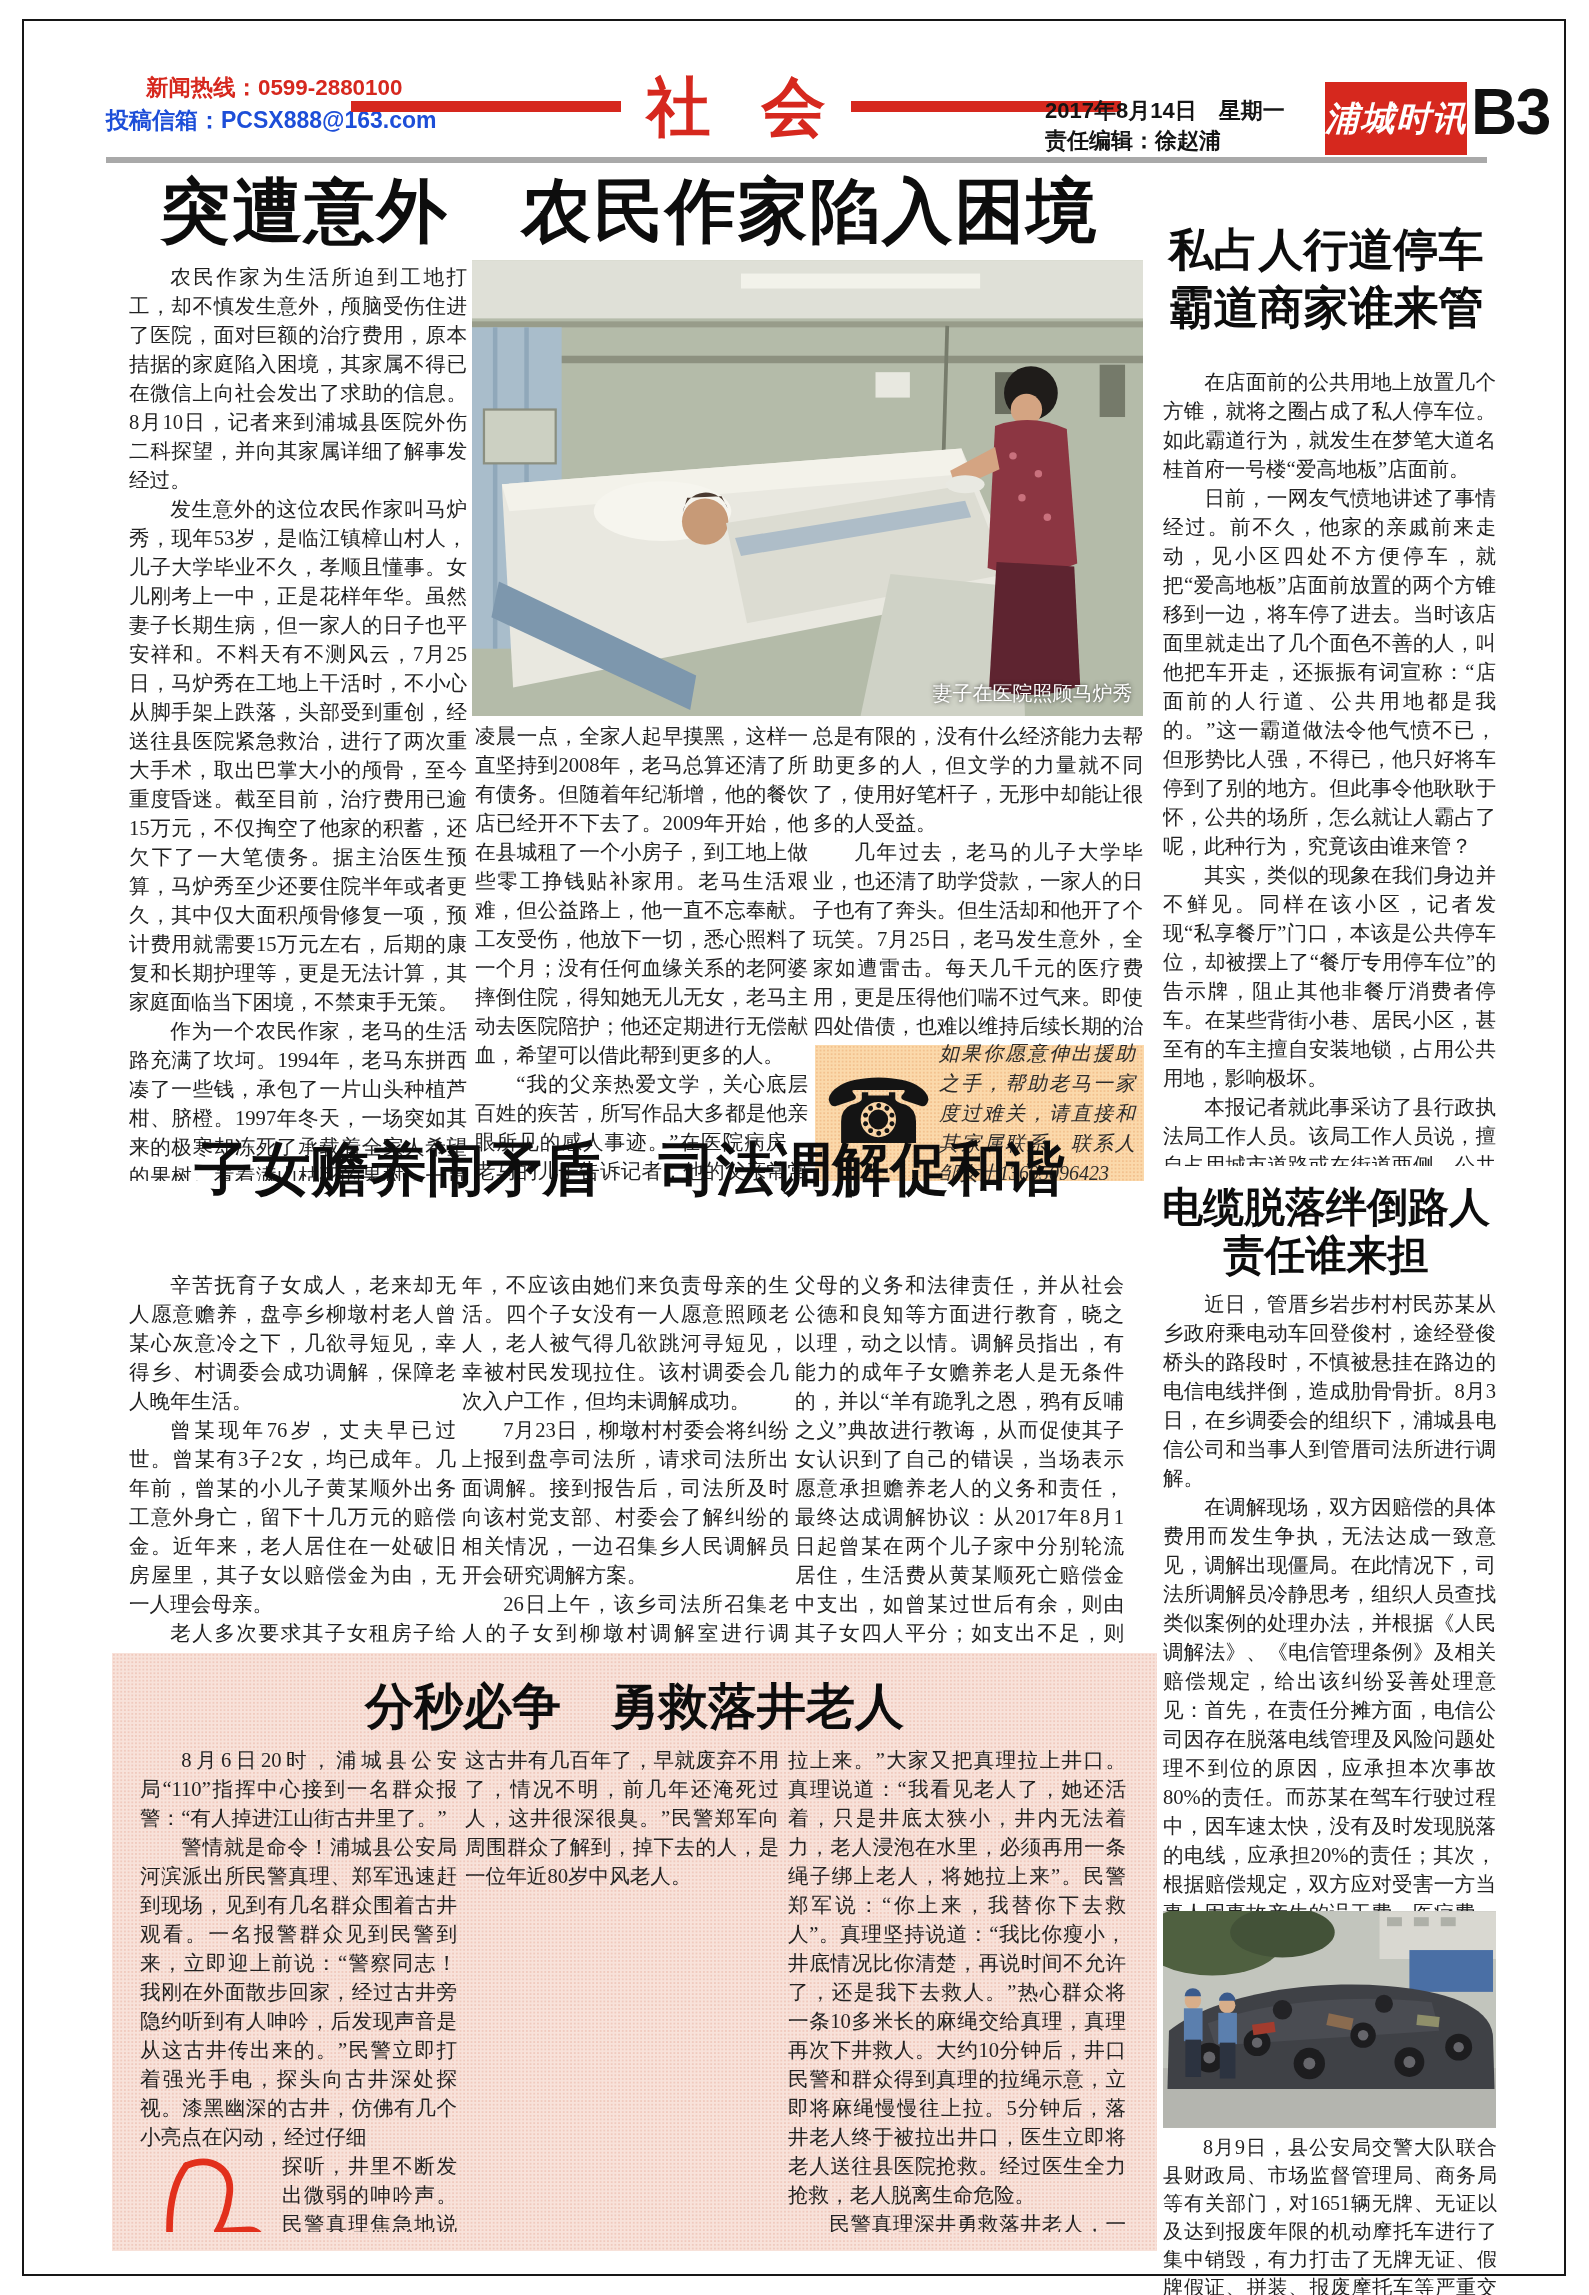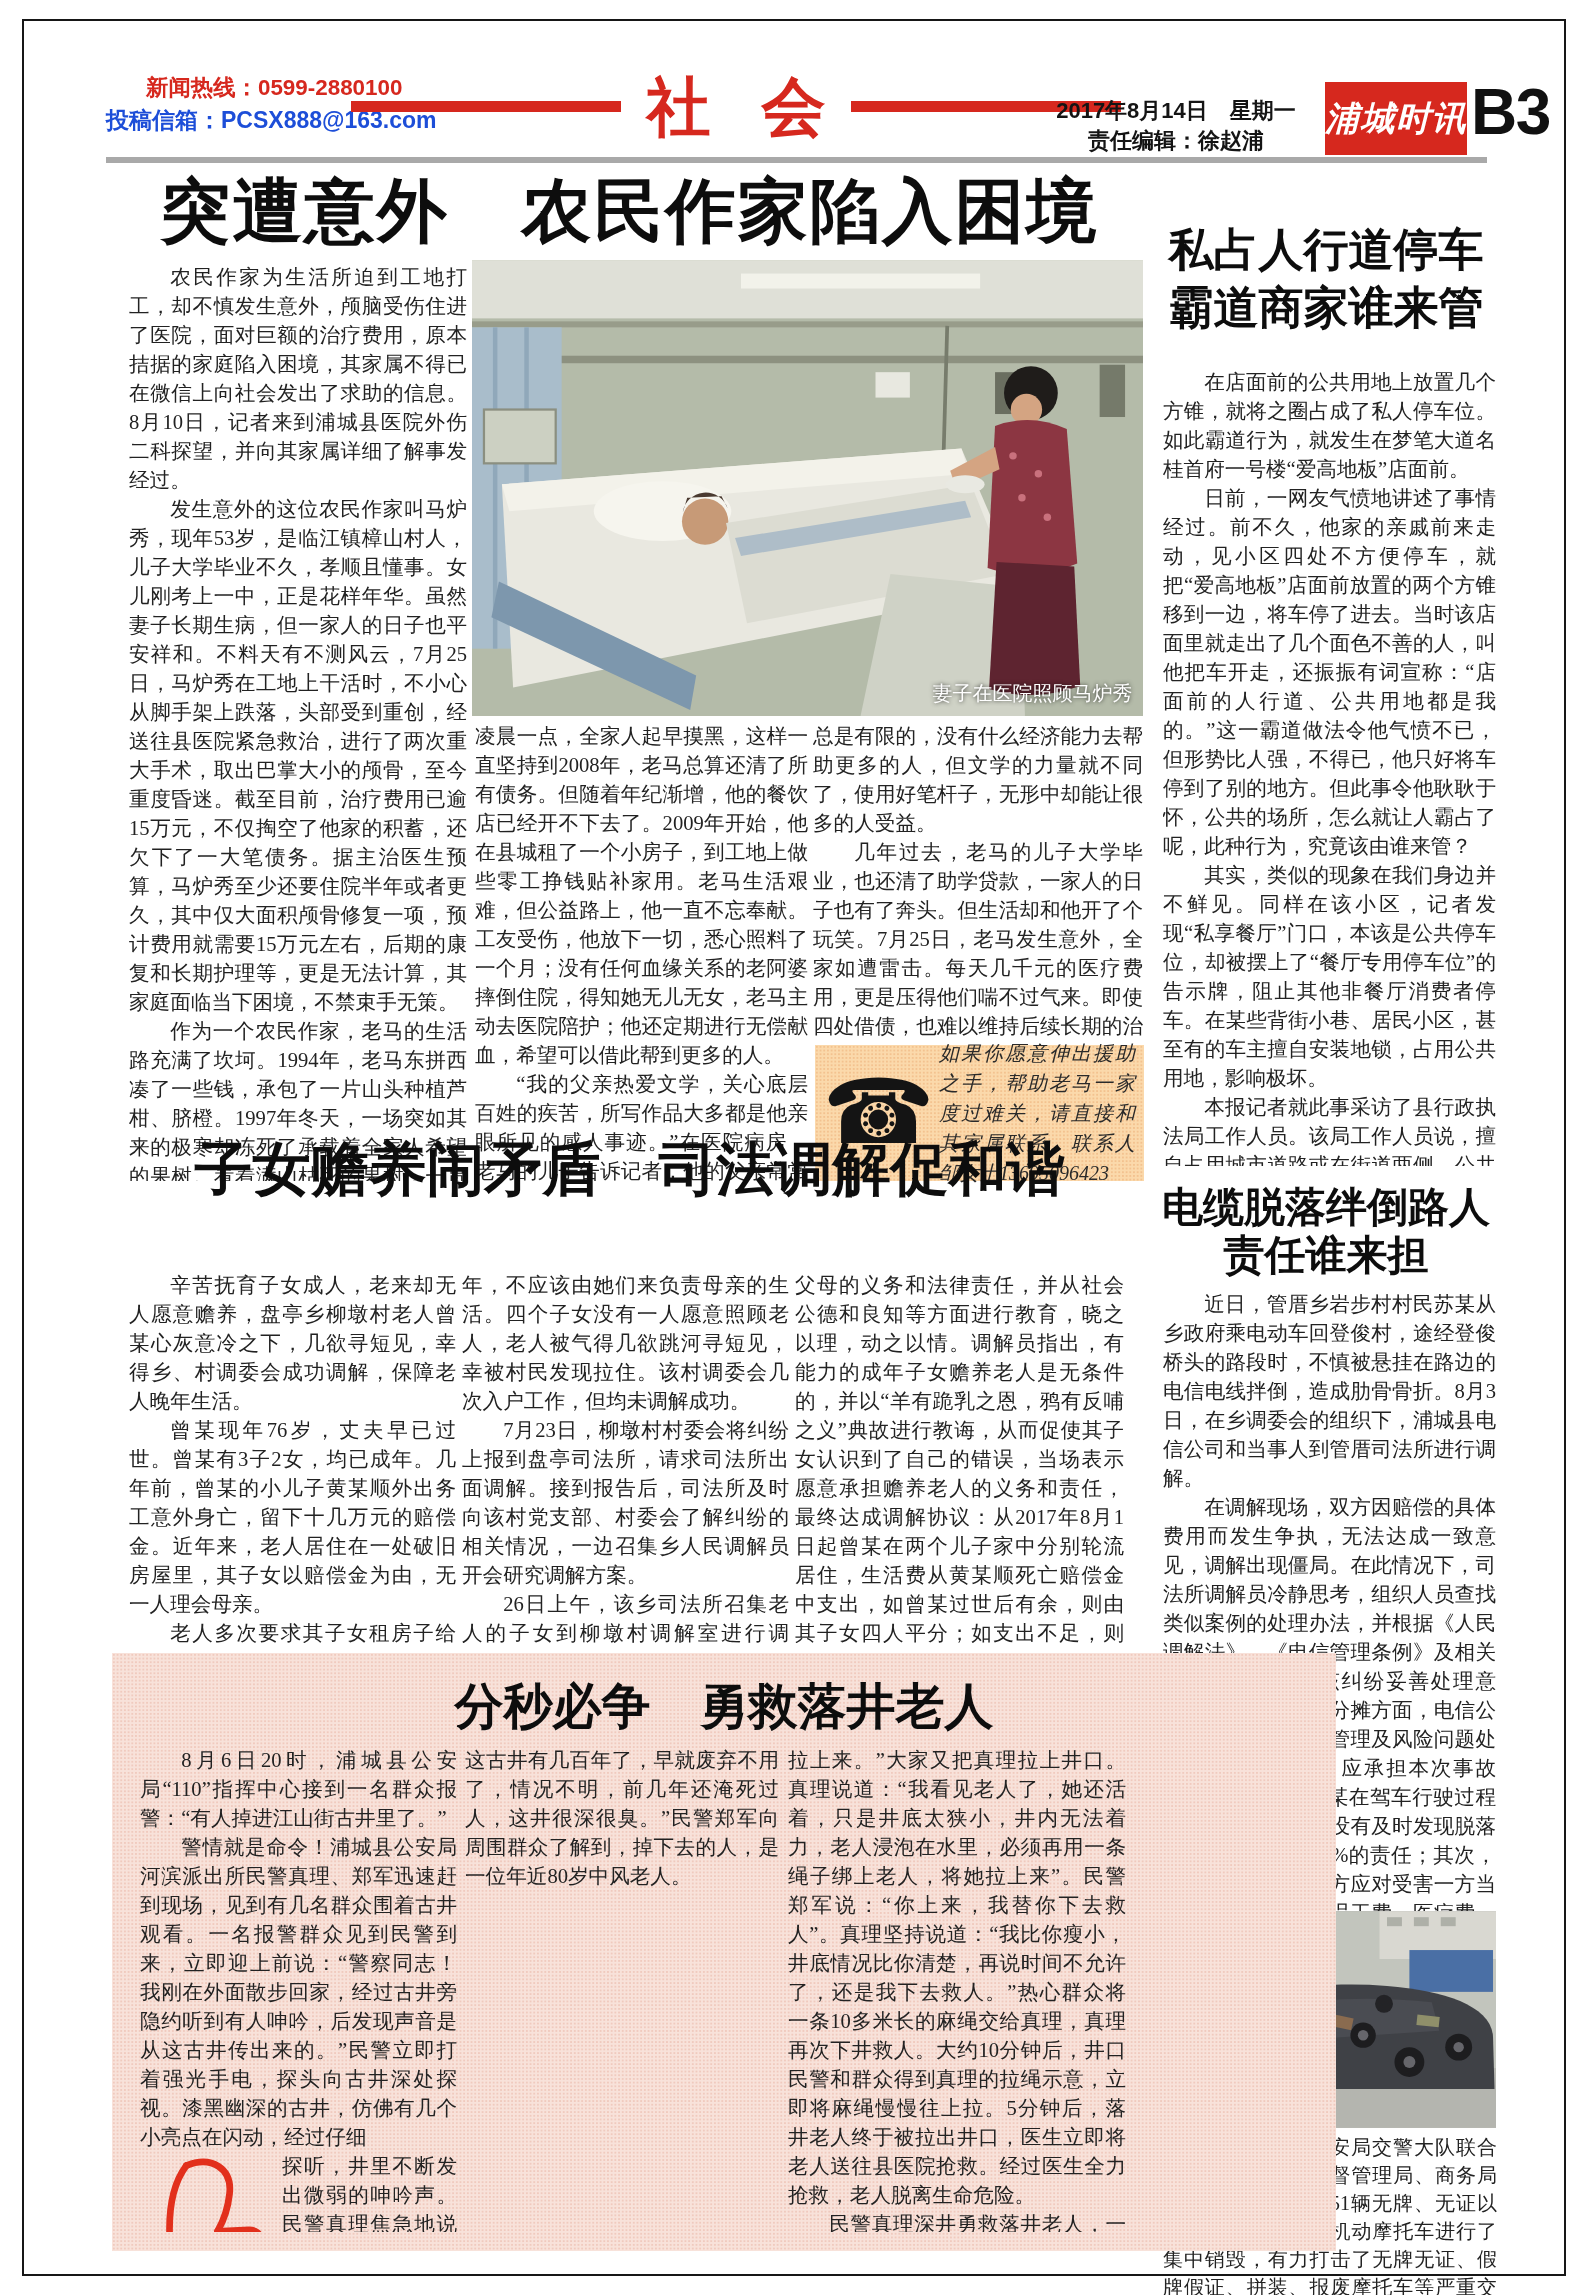--- a/index.html
+++ b/index.html
@@ -5,21 +5,21 @@
   html,body{margin:0;padding:0;background:#e8e8e8;}
   .page{position:relative;width:1589px;height:2295px;background:#ffffff;font-family:"Liberation Serif",serif;color:#1b1b1b;overflow:hidden;}
   .frame{position:absolute;left:22.4px;top:19.4px;width:1540px;height:2253px;border:2.2px solid #161616;}
   .abs{position:absolute;}
   
   .hotline{left:106px;top:72px;font-family:"Liberation Sans",sans-serif;font-weight:bold;font-size:22.4px;color:#d6281e;margin-left:40px;}
   .email{left:106px;top:105px;font-family:"Liberation Sans",sans-serif;font-weight:bold;font-size:23px;color:#1d4ed8;}
   .section-band{left:351px;top:69px;width:770px;height:75px;display:flex;align-items:center;}
   .section-rule{flex:1;height:11.2px;background:#d6281e;}
   .section-char{font-family:"Liberation Sans",sans-serif;font-weight:900;font-size:64px;color:#d6281e;line-height:1;margin:0 25.4px;}
-  .dateblock{left:1045px;top:96px;width:262px;text-align:center;font-family:"Liberation Sans",sans-serif;font-weight:bold;font-size:22px;line-height:30px;color:#141414;}
+  .dateblock{left:1045px;top:96px;width:262px;text-align:left;font-family:"Liberation Sans",sans-serif;font-weight:bold;font-size:22px;line-height:30px;color:#141414;}
   .masthead{left:1325px;top:82px;width:142px;height:73px;background:#d6281e;color:#ffffff;display:flex;align-items:center;justify-content:center;font-weight:bold;font-style:italic;font-size:34px;letter-spacing:1.5px;font-family:"Liberation Serif",serif;}
   .pageno{left:1471px;top:75px;font-family:"Liberation Sans",sans-serif;font-weight:900;font-size:64px;letter-spacing:-1.5px;color:#111;}
   .gray-rule{left:106px;top:157px;width:1381px;height:6px;background:#a9a9a9;}
   
   .lead-headline{left:112px;top:176px;width:1035px;text-align:center;font-family:"Liberation Sans",sans-serif;font-weight:900;font-size:70px;line-height:1.02;letter-spacing:2.2px;color:#0d0d0d;white-space:nowrap;}
   .h-serifblack{font-family:"Liberation Sans",sans-serif;font-weight:900;color:#0d0d0d;}
   .parking-headline{left:1157px;top:221px;width:338px;text-align:center;font-size:45px;line-height:1.28;}
   .mediation-headline{left:112px;top:1140px;width:1035px;text-align:center;font-size:58px;line-height:1;white-space:nowrap;}
   .cable-headline{left:1157px;top:1183px;width:338px;text-align:center;font-size:41px;line-height:1.18;}
   .rescue-headline{position:absolute;left:0;top:21px;width:100%;text-align:center;font-family:"Liberation Sans",sans-serif;font-weight:900;font-size:49px;color:#0d0d0d;}
@@ -36,21 +36,21 @@
   #med-col3{left:795px;top:1271px;width:329px;height:372px;}
   #cable-body{left:1163px;top:1274px;width:333px;height:634px;margin-top:16px;}
   
   .lead-photo{left:472px;top:260px;width:671px;height:456px;background:#b9bfab;overflow:hidden;}
   .photo-caption{position:absolute;right:10.5px;bottom:9px;color:#ffffff;font-weight:normal;font-size:20px;text-shadow:0 0 4.5px rgba(0,0,0,.8);font-family:"Liberation Sans",sans-serif;}
   
   .help-box{left:815px;top:1045px;width:329px;height:136px;background:#fbd9ab;background-image:radial-gradient(#f3c28f 0.7px,transparent 0.7px);background-size:3.7px 3.7px;display:flex;align-items:center;padding:0;box-sizing:border-box;}
   .phone-icon{font-size:90px;line-height:1;color:#141414;margin:0 4.5px 0 7.5px;}
   .help-text{flex:1;font-size:20px;line-height:30px;font-style:italic;color:#2a2a2a;text-align:justify;padding-right:9px;}
   
-  .rescue-box{left:112px;top:1653px;width:1224px;height:598px;background:#f8e2da;background-image:radial-gradient(#f0cabe 0.7px,transparent 0.7px);background-size:3.7px 3.7px;}
+  .rescue-box{left:112px;top:1653px;width:1045px;height:598px;background:#f8e2da;background-image:radial-gradient(#f0cabe 0.7px,transparent 0.7px);background-size:3.7px 3.7px;}
   #res-col1{left:28px;top:93px;width:317px;height:486px;position:absolute;}
   #res-col2{left:353px;top:93px;width:314px;height:486px;position:absolute;}
   #res-col3{left:676px;top:93px;width:338px;height:486px;position:absolute;}
   .thumb-row{display:flex;align-items:flex-start;}
   .thumb-stack{width:142px;flex:0 0 142px;}
   .thumb-narrow{flex:1;}
   
   .cable-photo{left:1163px;top:1911px;width:333px;height:217px;background:#b5b8b1;overflow:hidden;}
   #cable-caption{left:1163px;top:2133px;width:334px;font-size:20px;line-height:28px;}
 </style>

